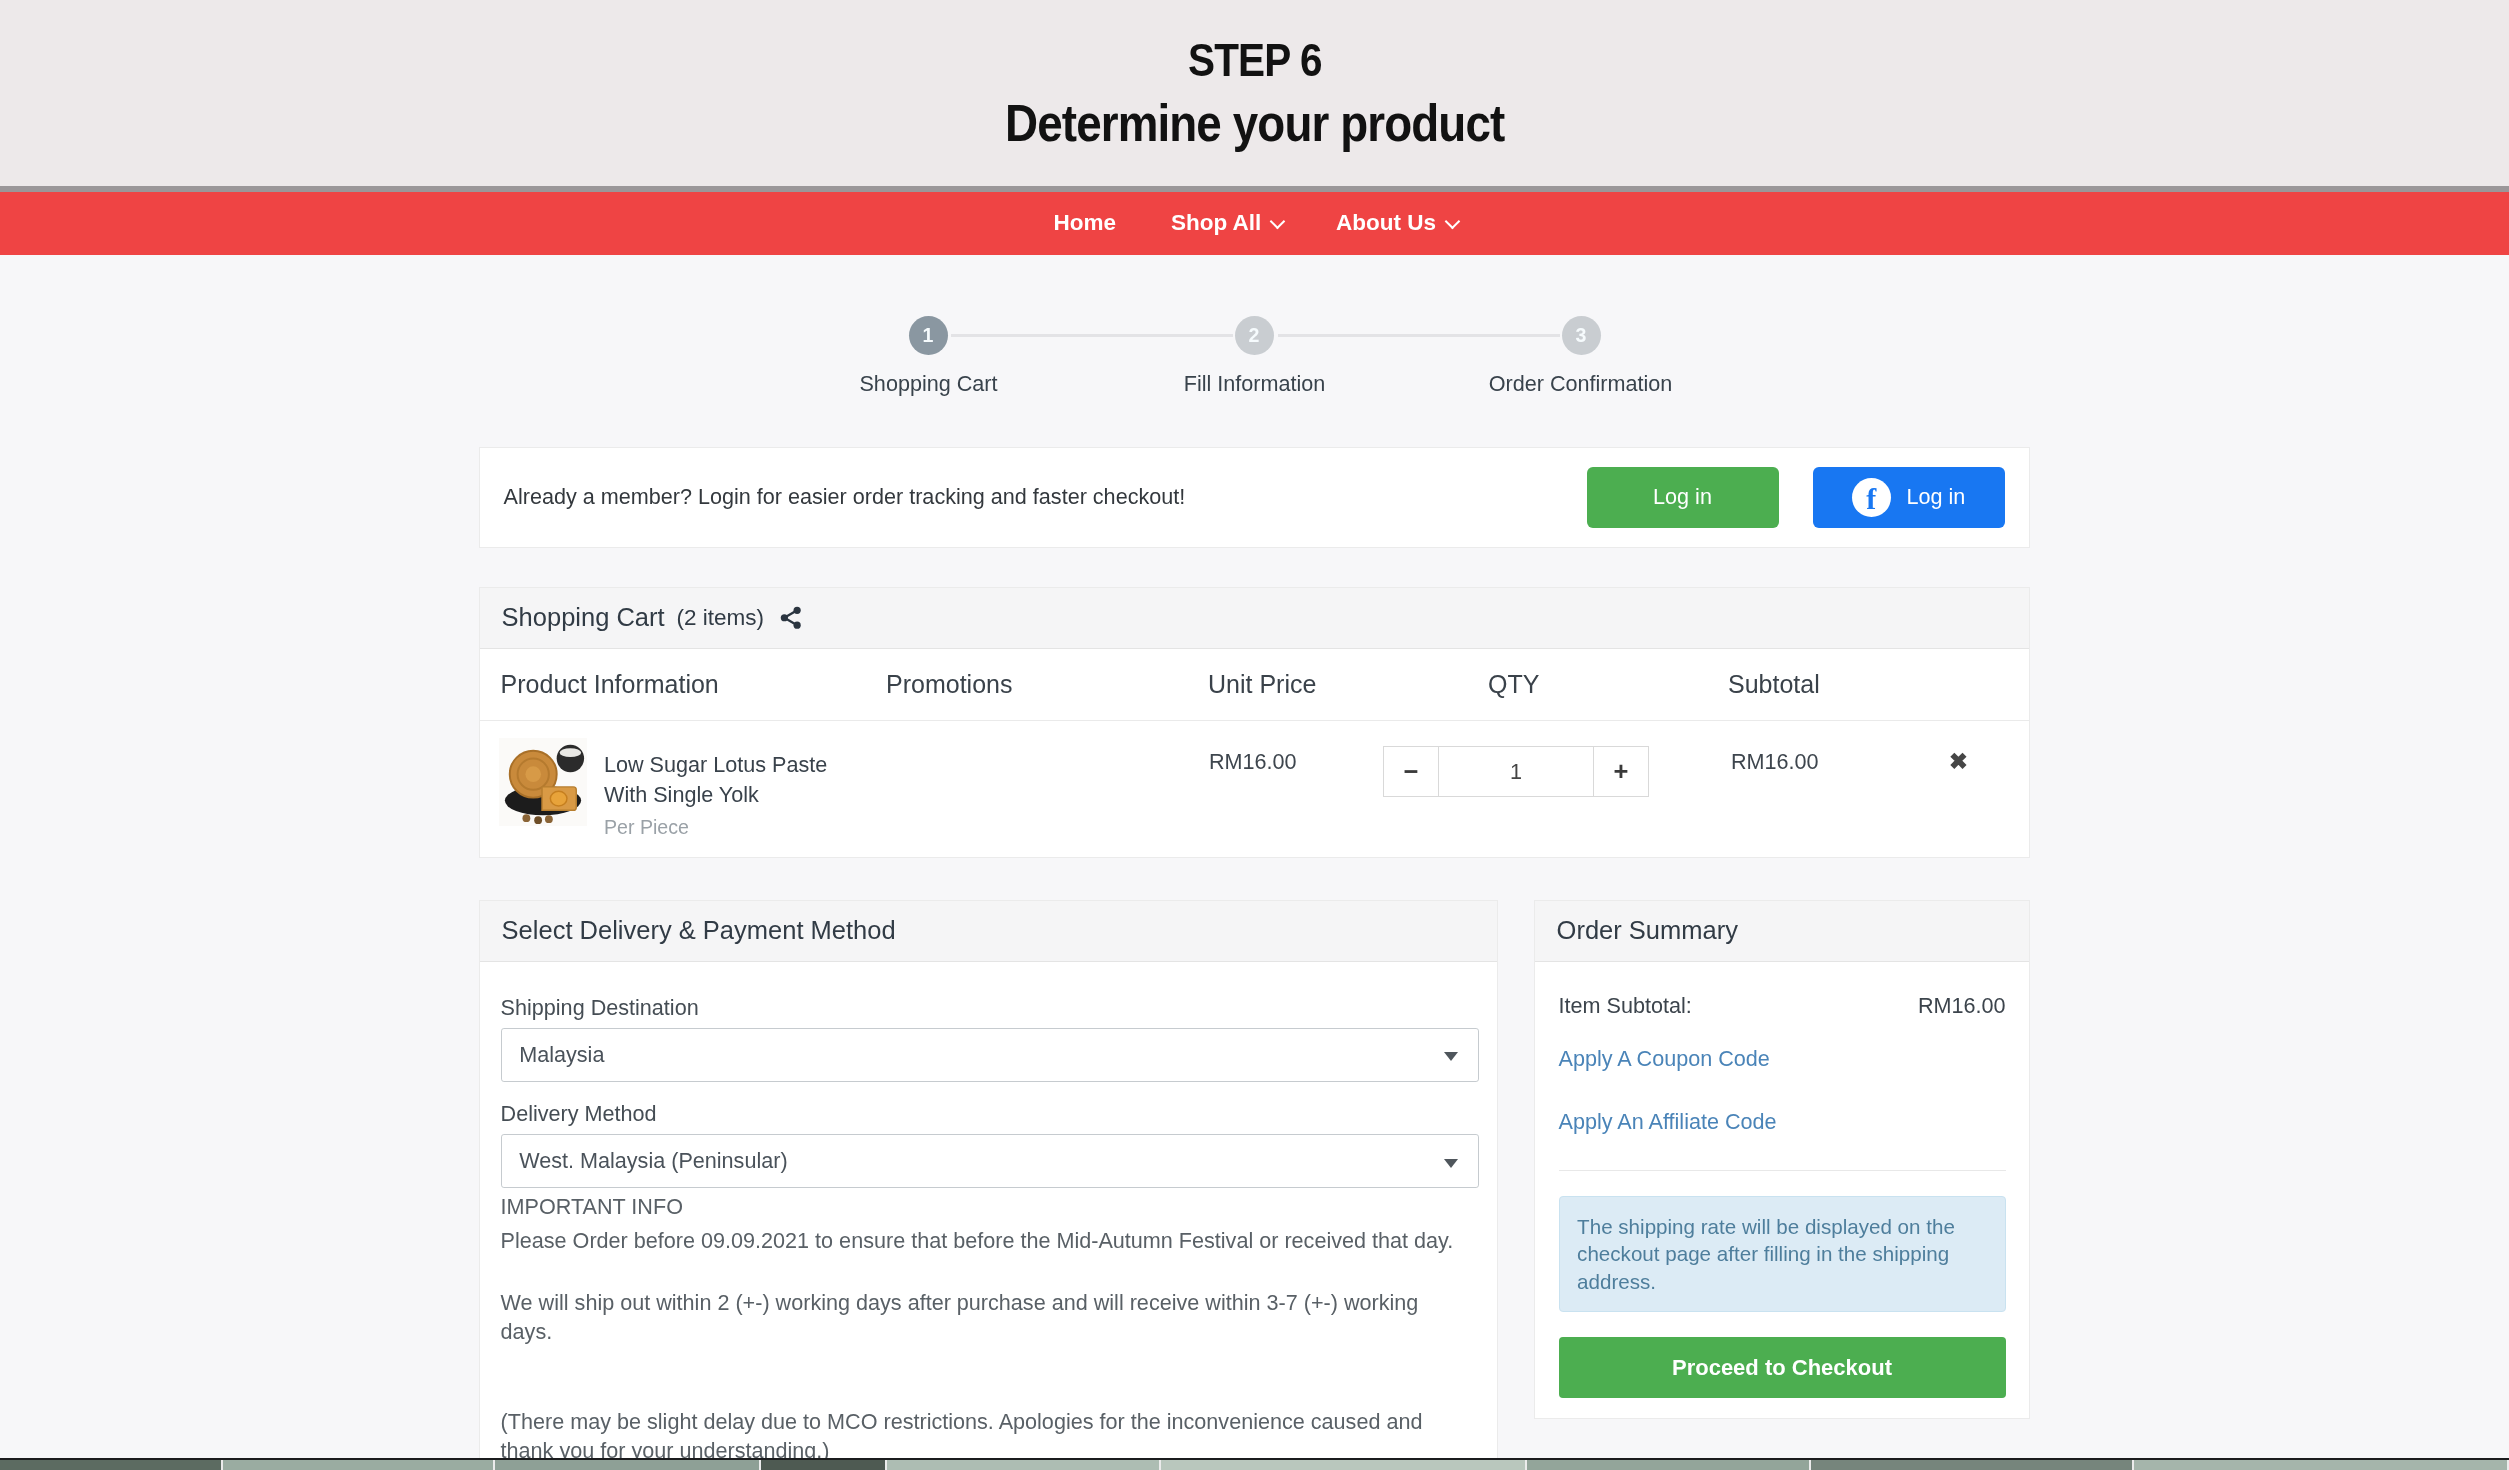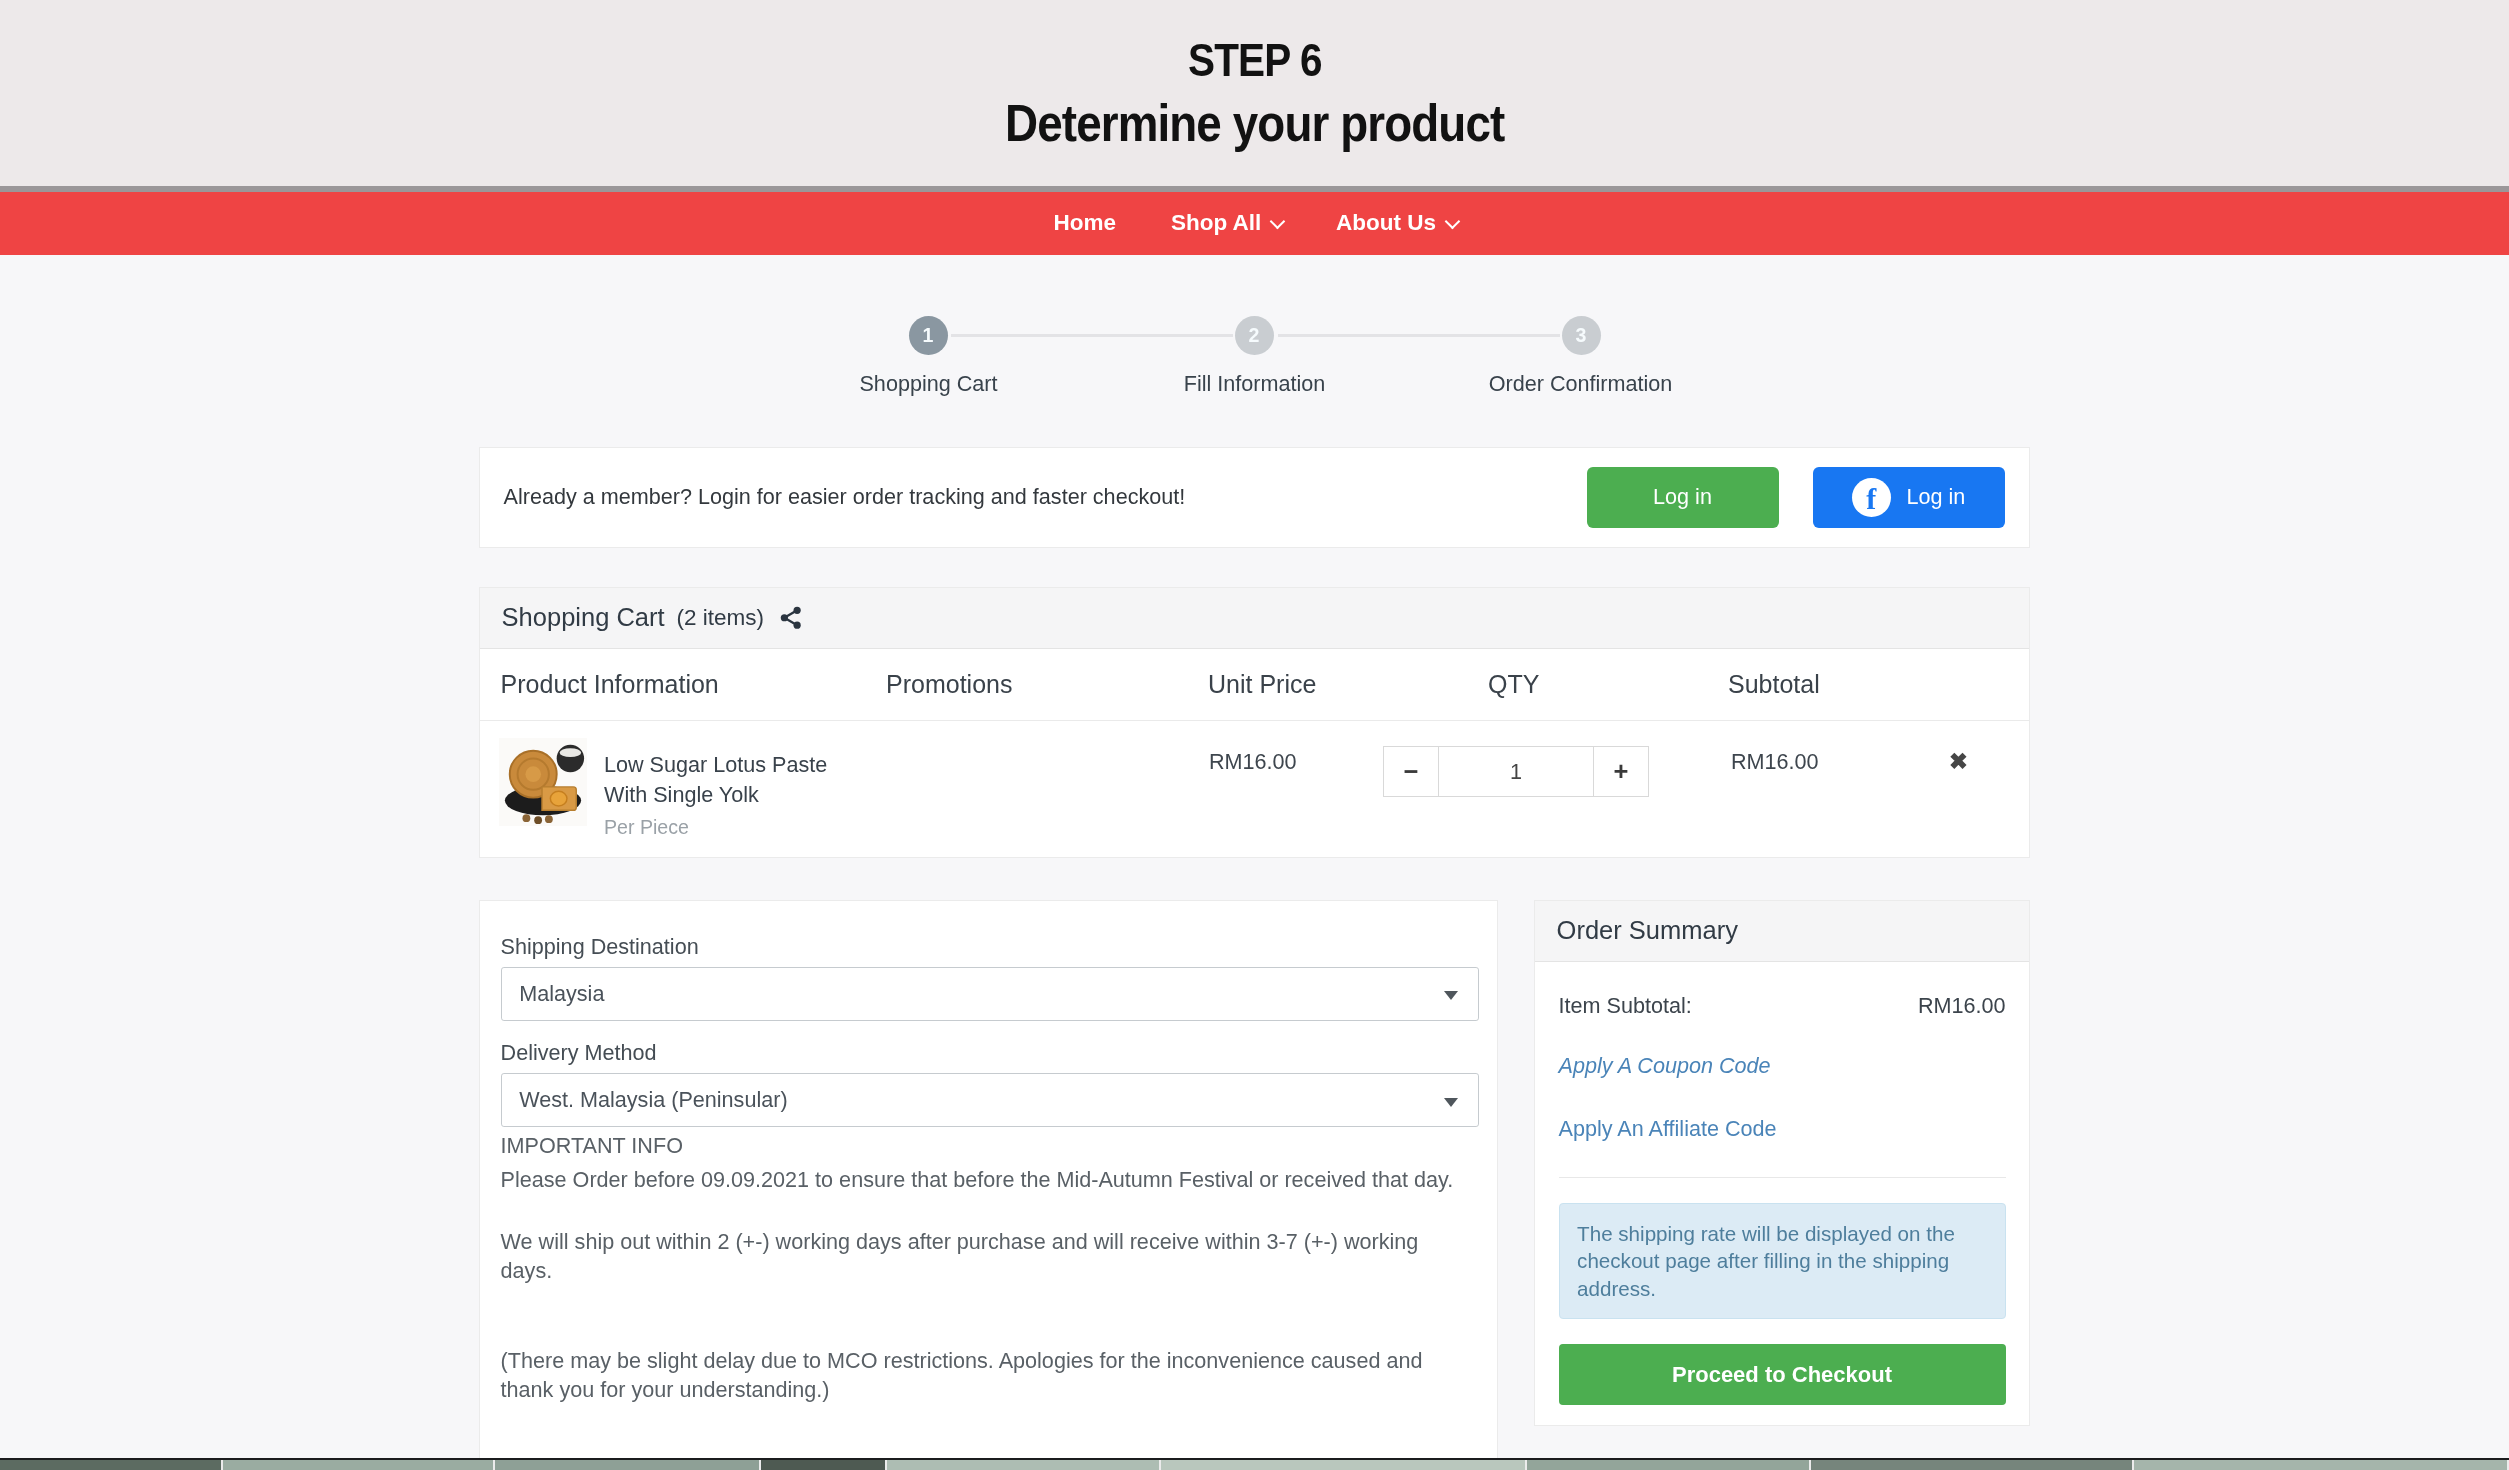--- a/index.html
+++ b/index.html
@@ -70,21 +70,21 @@
   .sb1 { margin-bottom:19.6px; }
   .sb2 { margin-bottom:5.9px; }
   .imp-title { font-size:21.6px; color:#596066; }
   .imp-p { font-size:21.6px; color:#596066; width:970px; line-height:29px; }
   .p1 { margin-top:5.9px; } .p2 { margin-top:33px; } .p3 { margin-top:33px; } .p4 { margin-top:61px; }
 
   .summary-card { width:594px; }
   .summary-body { padding:31px 23.5px 19.6px; }
   .subtotal-row { display:flex; justify-content:space-between; font-size:21.6px; color:#3C444C; }
   .sum-link { font-size:21.6px; color:#4A84B8; cursor:pointer; display:block; }
-  .link1 { margin-top:34px;font-style:italic; } .link2 { margin-top:37px; }
+  .link1 { margin-top:27px; } .link2 { margin-top:37px; }
   .sum-divider { height:1px; background:#E8E8E8; margin-top:35px; }
   .info-box { margin-top:25.5px; background:#DCEBF5; border:1px solid #C9E2F0; border-radius:3.9px; padding:15.7px 17.6px; font-size:20.6px; line-height:27.4px; color:#4E7E9C; }
   .btn-checkout { margin-top:25.5px; width:100%; height:61px; background:#4CAE50; border:none; border-radius:3.9px; color:#fff; font-size:22px; font-weight:700; font-family:inherit; cursor:pointer; }
 
   
   .bottom-strip { position:absolute; left:0; bottom:0; width:2509px; height:11.8px; border-top:2.9px solid #1B1C1E; display:flex; }
   .bottom-strip div { height:100%; border-right:2px solid #ECECEC; }
   .sg1 { width:223px; background:#5C6B61; }
   .sg2 { width:272px; background:#9AACA1; }
   .sg3 { width:266px; background:#8EA096; }
@@ -190,20 +190,23 @@
         <button class="qty-btn">+</button>
       </div>
       <div class="subtotal">RM16.00</div>
       <div class="remove-x">✖</div>
     </div>
   </div>
 
   <div class="bottom">
 
     <div class="card delivery-card">
+      <div class="card-header">
+        <span class="hd-title">Select Delivery &amp; Payment Method</span>
+      </div>
       <div class="delivery-body">
         <div class="field-label">Shipping Destination</div>
         <div class="select-box sb1">
           <span>Malaysia</span>
           <span class="select-caret"></span>
         </div>
         <div class="field-label">Delivery Method</div>
         <div class="select-box sb2">
           <span>West. Malaysia (Peninsular)</span>
           <span class="select-caret"></span>

